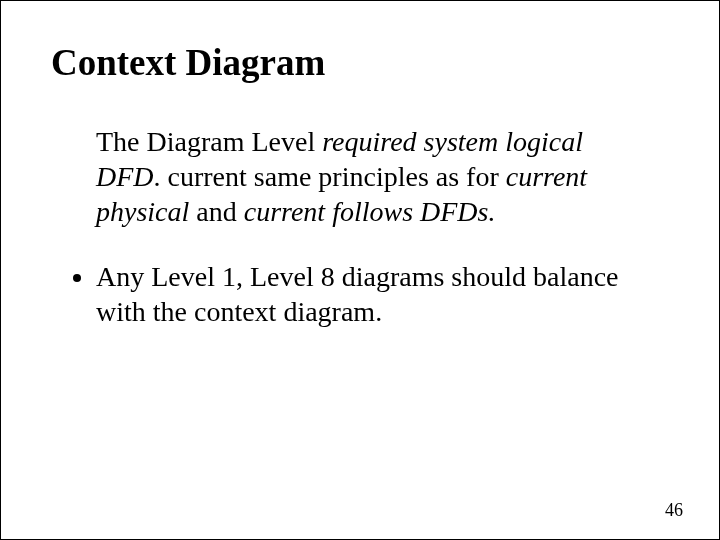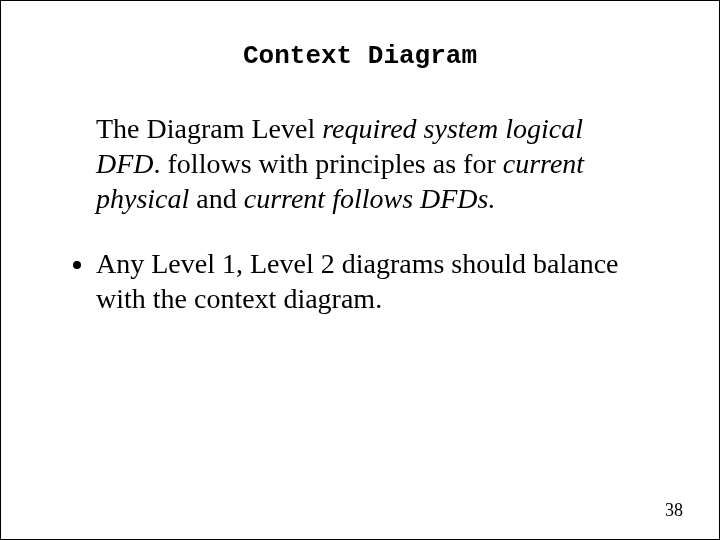--- a/index.html
+++ b/index.html
@@ -13,26 +13,25 @@
   }
   .slide {
     box-sizing: border-box;
     width: 720px;
     height: 540px;
     border: 1px solid #000;
     position: relative;
     padding: 30px 50px 30px 50px;
   }
   .title {
-    text-align: center;
-    font-size: 26px;
+    text-align: left;
+    font-size: 37px;
     font-weight: bold;
     margin-top: 10px;
     margin-bottom: 40px;
-    font-family: Liberation Mono, monospace;
   }
   .para {
     font-size: 28px;
     line-height: 1.25;
     margin: 0 30px 30px 45px;
   }
   .bullets {
     font-size: 28px;
     line-height: 1.25;
     list-style: disc;
@@ -50,21 +49,21 @@
     font-size: 18px;
   }
 </style>
 </head>
 <body>
 
 <div class="slide">
   <div class="title">Context Diagram</div>
 
   <p class="para">
-    <span>The  Diagram Level </span><span class="i">required system logical DFD</span><span>. follows with principles as for </span><span class="i">current physical</span><span> and </span><span class="i">current follows DFDs.</span><span></span>
+    <span>The  Diagram Level </span><span class="i">required system logical DFD</span><span>. current same principles as for </span><span class="i">current physical</span><span> and </span><span class="i">current follows DFDs.</span><span></span>
   </p>
 
   <ul class="bullets">
-    <li>Any Level 1, Level 2 diagrams should balance with the context diagram.</li>
+    <li>Any Level 1, Level 8 diagrams should balance with the context diagram.</li>
   </ul>
 
-  <div class="pagenum">38</div>
+  <div class="pagenum">46</div>
 </div>
 
 </body></html>

